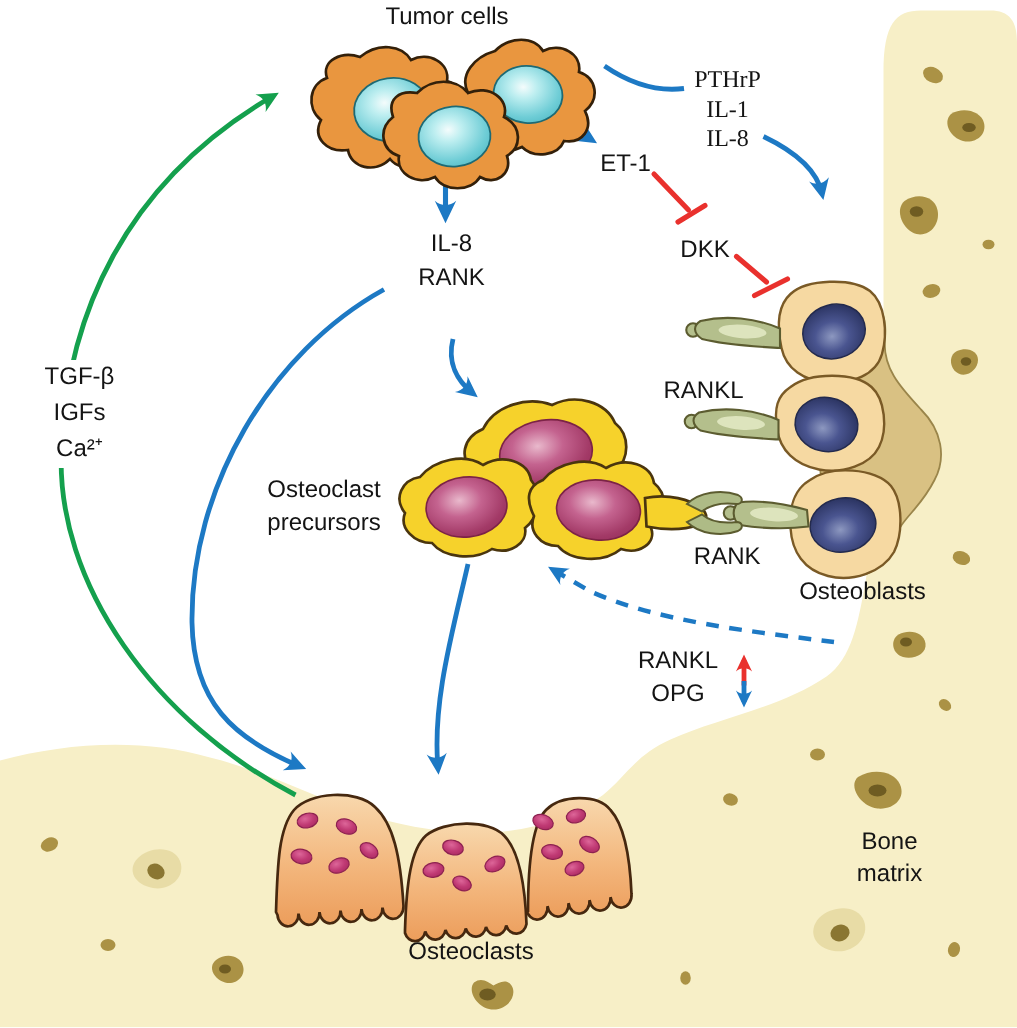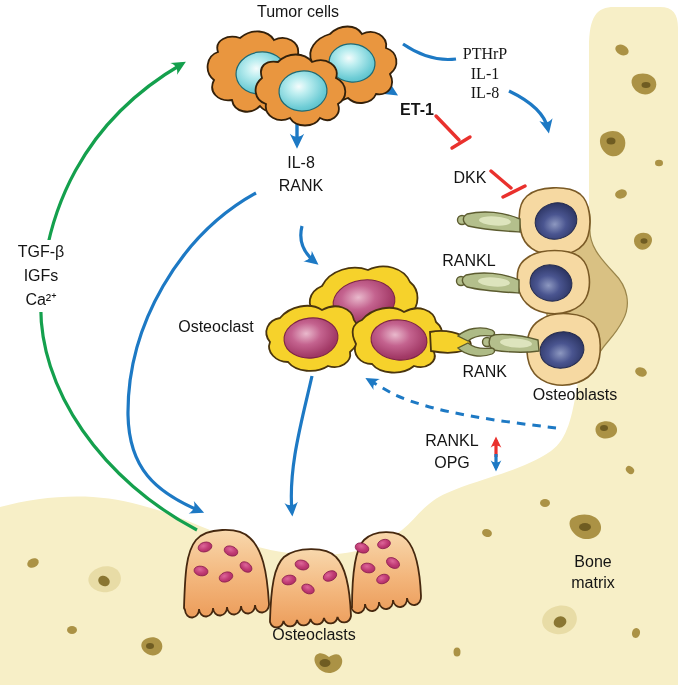--- a/index.html
+++ b/index.html
@@ -233,37 +233,38 @@
 </svg>
 
 <div class="lbl" style="left:228px;top:2px;width:140px;">Tumor cells</div>
 
 <div class="lbl" style="left:446px;top:44px;width:78px;line-height:19.5px;font-family:Liberation Serif, serif;">
   <span class="ln">PTHrP</span>
   <span class="ln">IL-1</span>
   <span class="ln">IL-8</span>
 </div>
 
-<div class="lbl" style="left:384px;top:100px;width:66px;font-weight:bold;">ET-1</div>
-
-<div class="lbl" style="left:438px;top:168px;width:64px;">DKK</div>
+<div class="lbl" style="left:384px;top:100px;width:66px;">ET-1</div>
+
+<div class="lbl" style="left:438px;top:157px;width:64px;">DKK</div>
 
 <div class="lbl" style="left:259px;top:152px;width:84px;line-height:22.5px;">
   <span class="ln">IL-8</span>
   <span class="ln">RANK</span>
 </div>
 
-<div class="lbl" style="left:1px;top:240px;width:80px;line-height:24px;background:#fff;">
+<div class="lbl" style="left:13px;top:240px;width:80px;line-height:24px;background:#fff;">
   <span class="ln">TGF-β</span>
   <span class="ln">IGFs</span>
   <span class="ln">Ca²⁺</span>
 </div>
 
 <div class="lbl" style="left:158px;top:316px;width:116px;line-height:22px;">
   <span class="ln">Osteoclast</span>
+  <span class="ln">precursors</span>
 </div>
 
 <div class="lbl" style="left:433px;top:251px;width:72px;">RANKL</div>
 
 <div class="lbl" style="left:435px;top:362px;width:72px;text-align:right;">RANK</div>
 
 <div class="lbl" style="left:517px;top:385px;width:116px;">Osteoblasts</div>
 
 <div class="lbl" style="left:413px;top:430px;width:78px;line-height:22px;">
   <span class="ln">RANKL</span>

